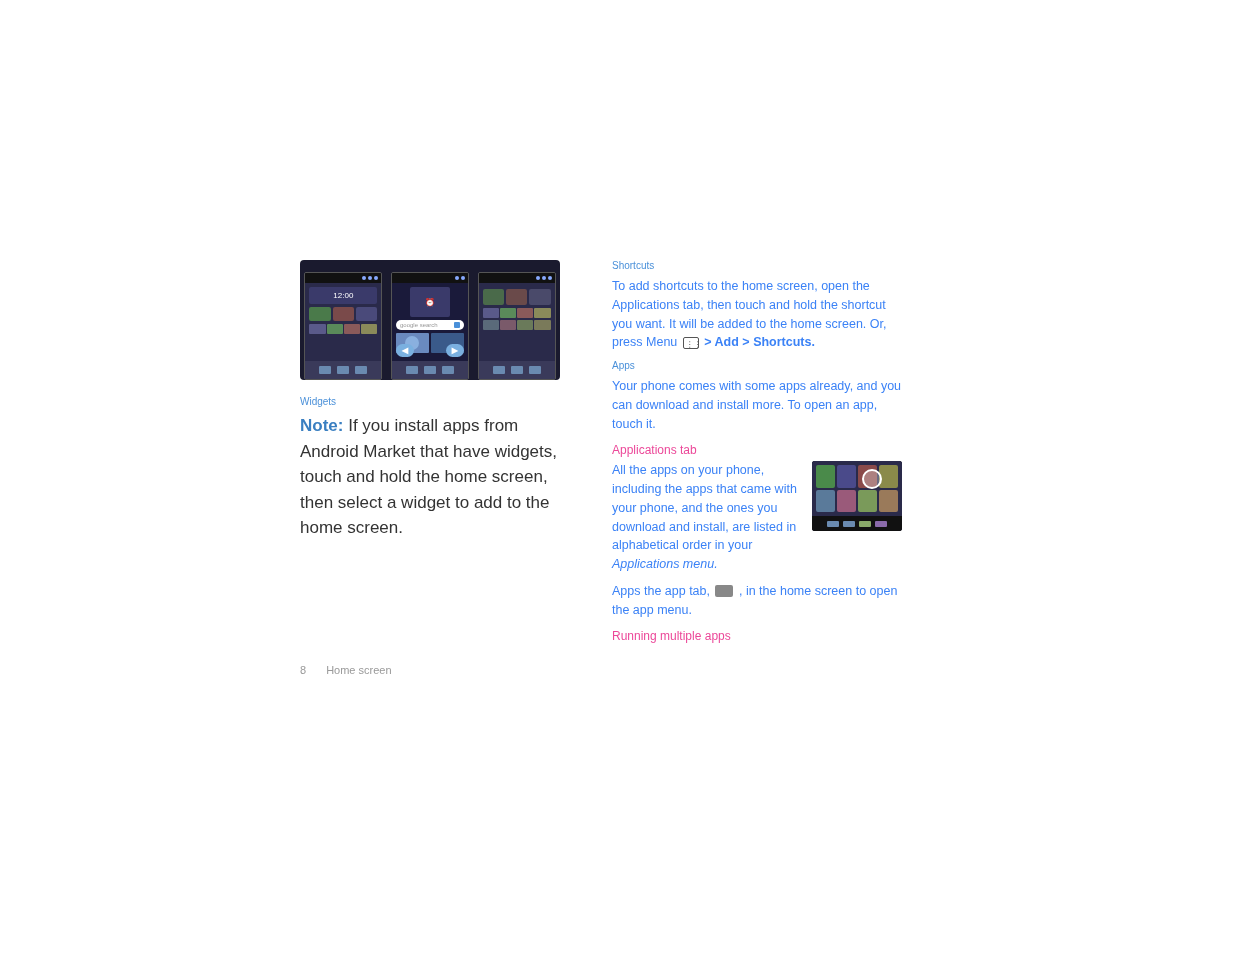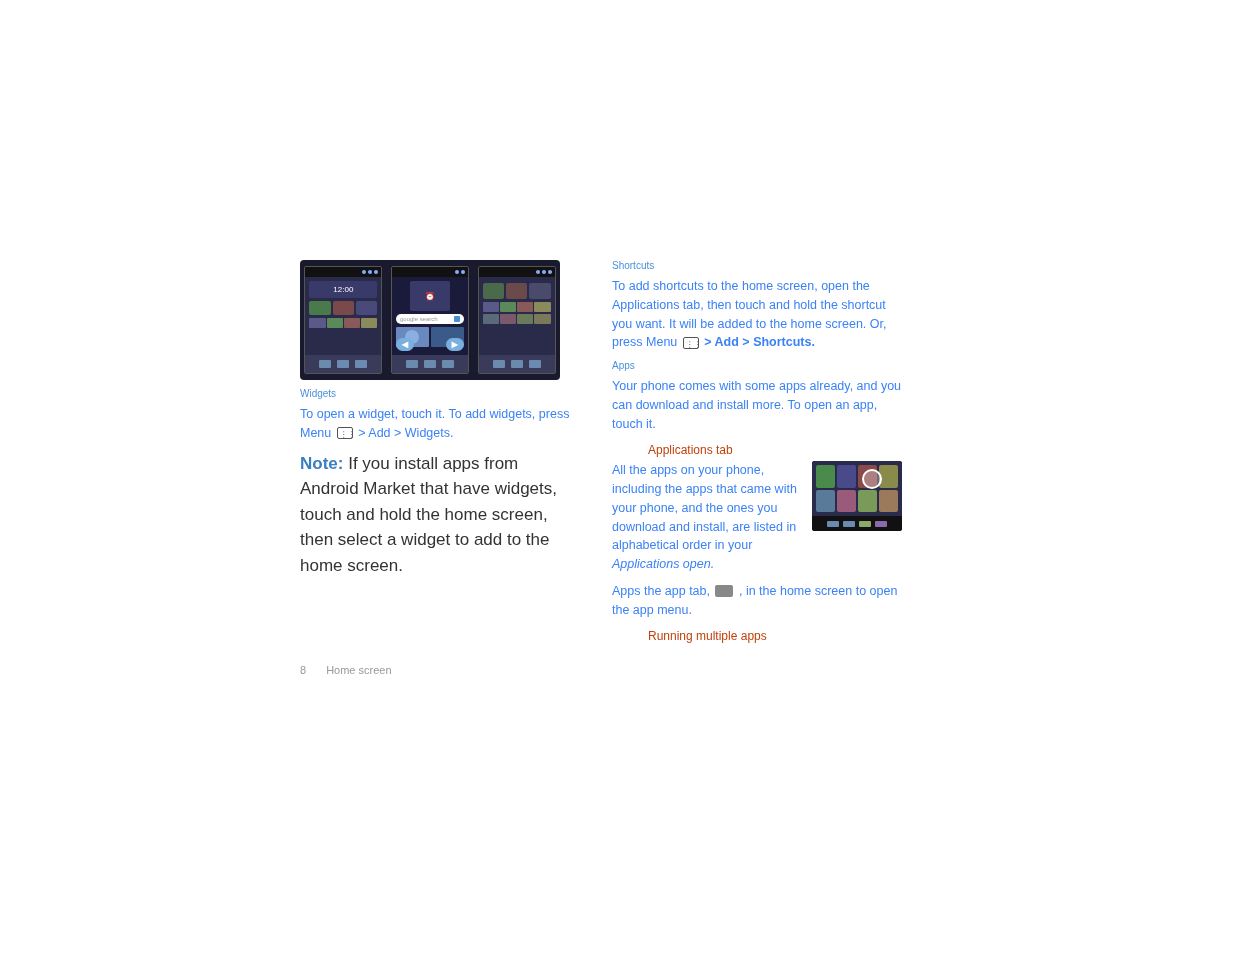--- a/index.html
+++ b/index.html
@@ -37,27 +37,27 @@
     .intro-text {
       font-size: 12.5px;
       line-height: 1.5;
       color: #333;
       margin-bottom: 14px;
     }
 
     .phone-image-container {
       width: 260px;
       height: 120px;
-      margin-bottom: 8px;
+      margin-bottom: 16px;
       background: #1a1a2e;
       border-radius: 4px;
       position: relative;
       overflow: hidden;
       display: flex;
-      align-items: center;
+      align-items: flex-end;
       justify-content: space-around;
     }
 
     .phone-screen {
       width: 78px;
       height: 108px;
       background: #2a2a4a;
       border: 1px solid #555;
       border-radius: 2px;
       position: relative;
@@ -95,26 +95,25 @@
     }
 
     .section-heading-blue {
       color: #4a90d9;
       font-size: 10px;
       font-weight: normal;
       margin-bottom: 6px;
     }
 
     .section-subheading-blue {
-      color: #c2410c;
+      color: #ec4899;
       font-size: 12px;
       font-weight: normal;
       margin-bottom: 4px;
       margin-top: 10px;
-      margin-left: 36px;
     }
 
     .section-text {
       font-size: 12.5px;
       line-height: 1.5;
       color: #3b82f6;
       margin-bottom: 8px;
     }
 
     .widgets-section {
@@ -407,25 +406,20 @@
         <div class="bottom-bar">
           <div class="bottom-icon"></div>
           <div class="bottom-icon"></div>
           <div class="bottom-icon"></div>
         </div>
       </div>
     </div>
 
     <div class="widgets-section">
       <h3 class="section-heading-blue">Widgets</h3>
-      <p class="section-text">
-        <span>To open a widget, touch it. To add widgets, press Menu</span>
-        <span class="menu-icon"></span>
-        <span>&gt; Add &gt; Widgets.</span>
-      </p>
       <p class="note-text">
         <span class="note-label">Note:</span>
         <span>If you install apps from Android Market that have widgets, touch and hold the home screen, then select a widget to add to the home screen.</span>
       </p>
     </div>
   </div>
 
   <div class="right-column">
 
     <div class="shortcuts-section">
@@ -460,21 +454,21 @@
             <div style="height:15px;background:#111;display:flex;align-items:center;justify-content:center;gap:4px;">
               <div style="width:12px;height:6px;background:#6a8ab0;border-radius:1px;"></div>
               <div style="width:12px;height:6px;background:#6a8ab0;border-radius:1px;"></div>
               <div style="width:12px;height:6px;background:#8aaa6a;border-radius:1px;"></div>
               <div style="width:12px;height:6px;background:#8a6aaa;border-radius:1px;"></div>
             </div>
           </div>
         </div>
         <p class="section-text">
           <span>All the apps on your phone, including the apps that came with your phone, and the ones you download and install, are listed in alphabetical order in your</span>
-          <span class="italic-text">Applications open.</span>
+          <span class="italic-text">Applications menu.</span>
         </p>
       </div>
       <p class="section-text">
         <span>Apps the app tab,</span>
         <span class="app-tab-icon"></span>
         <span>, in the home screen to open the app menu.</span>
       </p>
 
       <div class="running-multiple-section">
         <h4 class="section-subheading-blue">Running multiple apps</h4>

